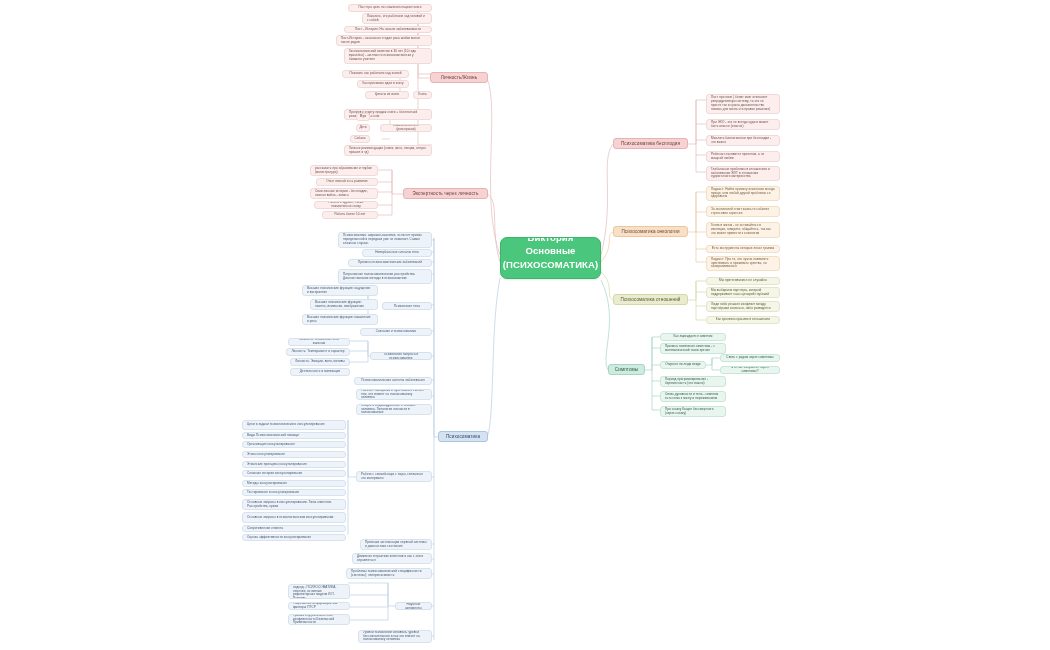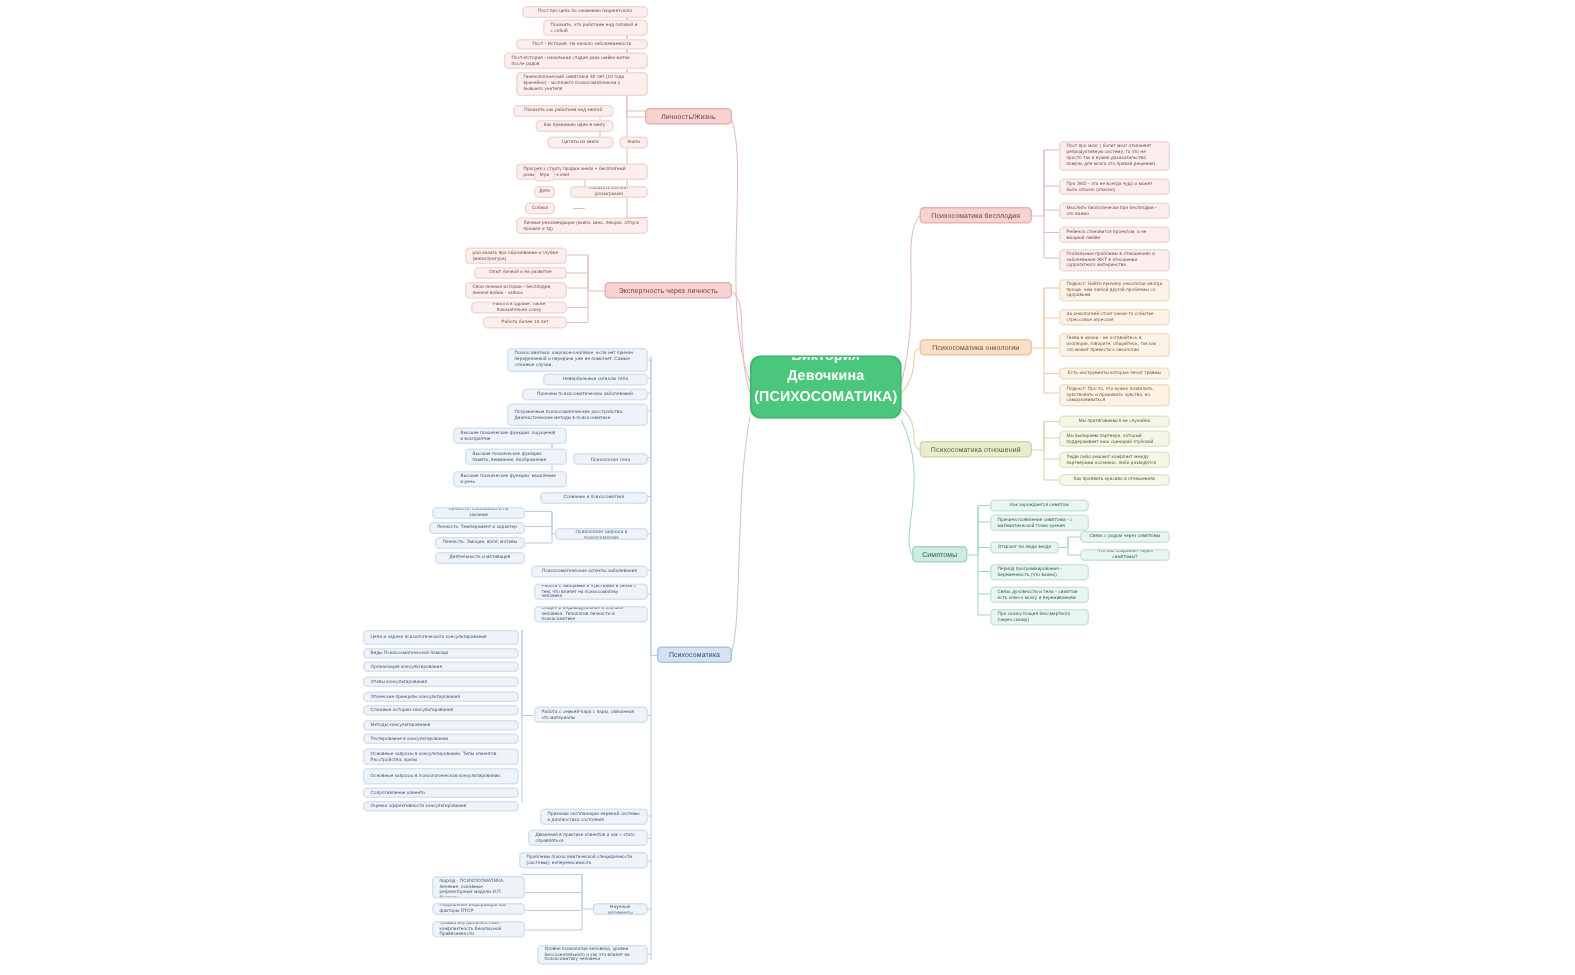--- a/index.html
+++ b/index.html
@@ -188,21 +188,21 @@
       <path d="M706 365 L 712 365 L 712 358" stroke="#a5d6c3"></path>
       <path d="M712 358 L 720 358" stroke="#a5d6c3"></path>
       <path d="M712 370 L 720 370" stroke="#a5d6c3"></path>
       <path d="M712 358 L 712 370" stroke="#a5d6c3"></path>
     </g>
   </svg>
 
   <div class="node central" style="left:500px;top:237px;width:101px;height:42px;">
     <div>
       <span>Виктория</span>
-      <span>Девочкина</span>
+      <span>Основные</span>
       <span>(ПСИХОСОМАТИКА)</span>
     </div>
   </div>
 
   <div class="node branch b-pink" style="left:430px;top:72px;width:58px;height:11px;">Личность/Жизнь</div>
 
   <div class="node branch b-pink" style="left:403px;top:188px;width:85px;height:11px;">Экспертность через личность</div>
 
   <div class="node branch b-blue" style="left:438px;top:431px;width:50px;height:11px;">Психосоматика</div>
 

